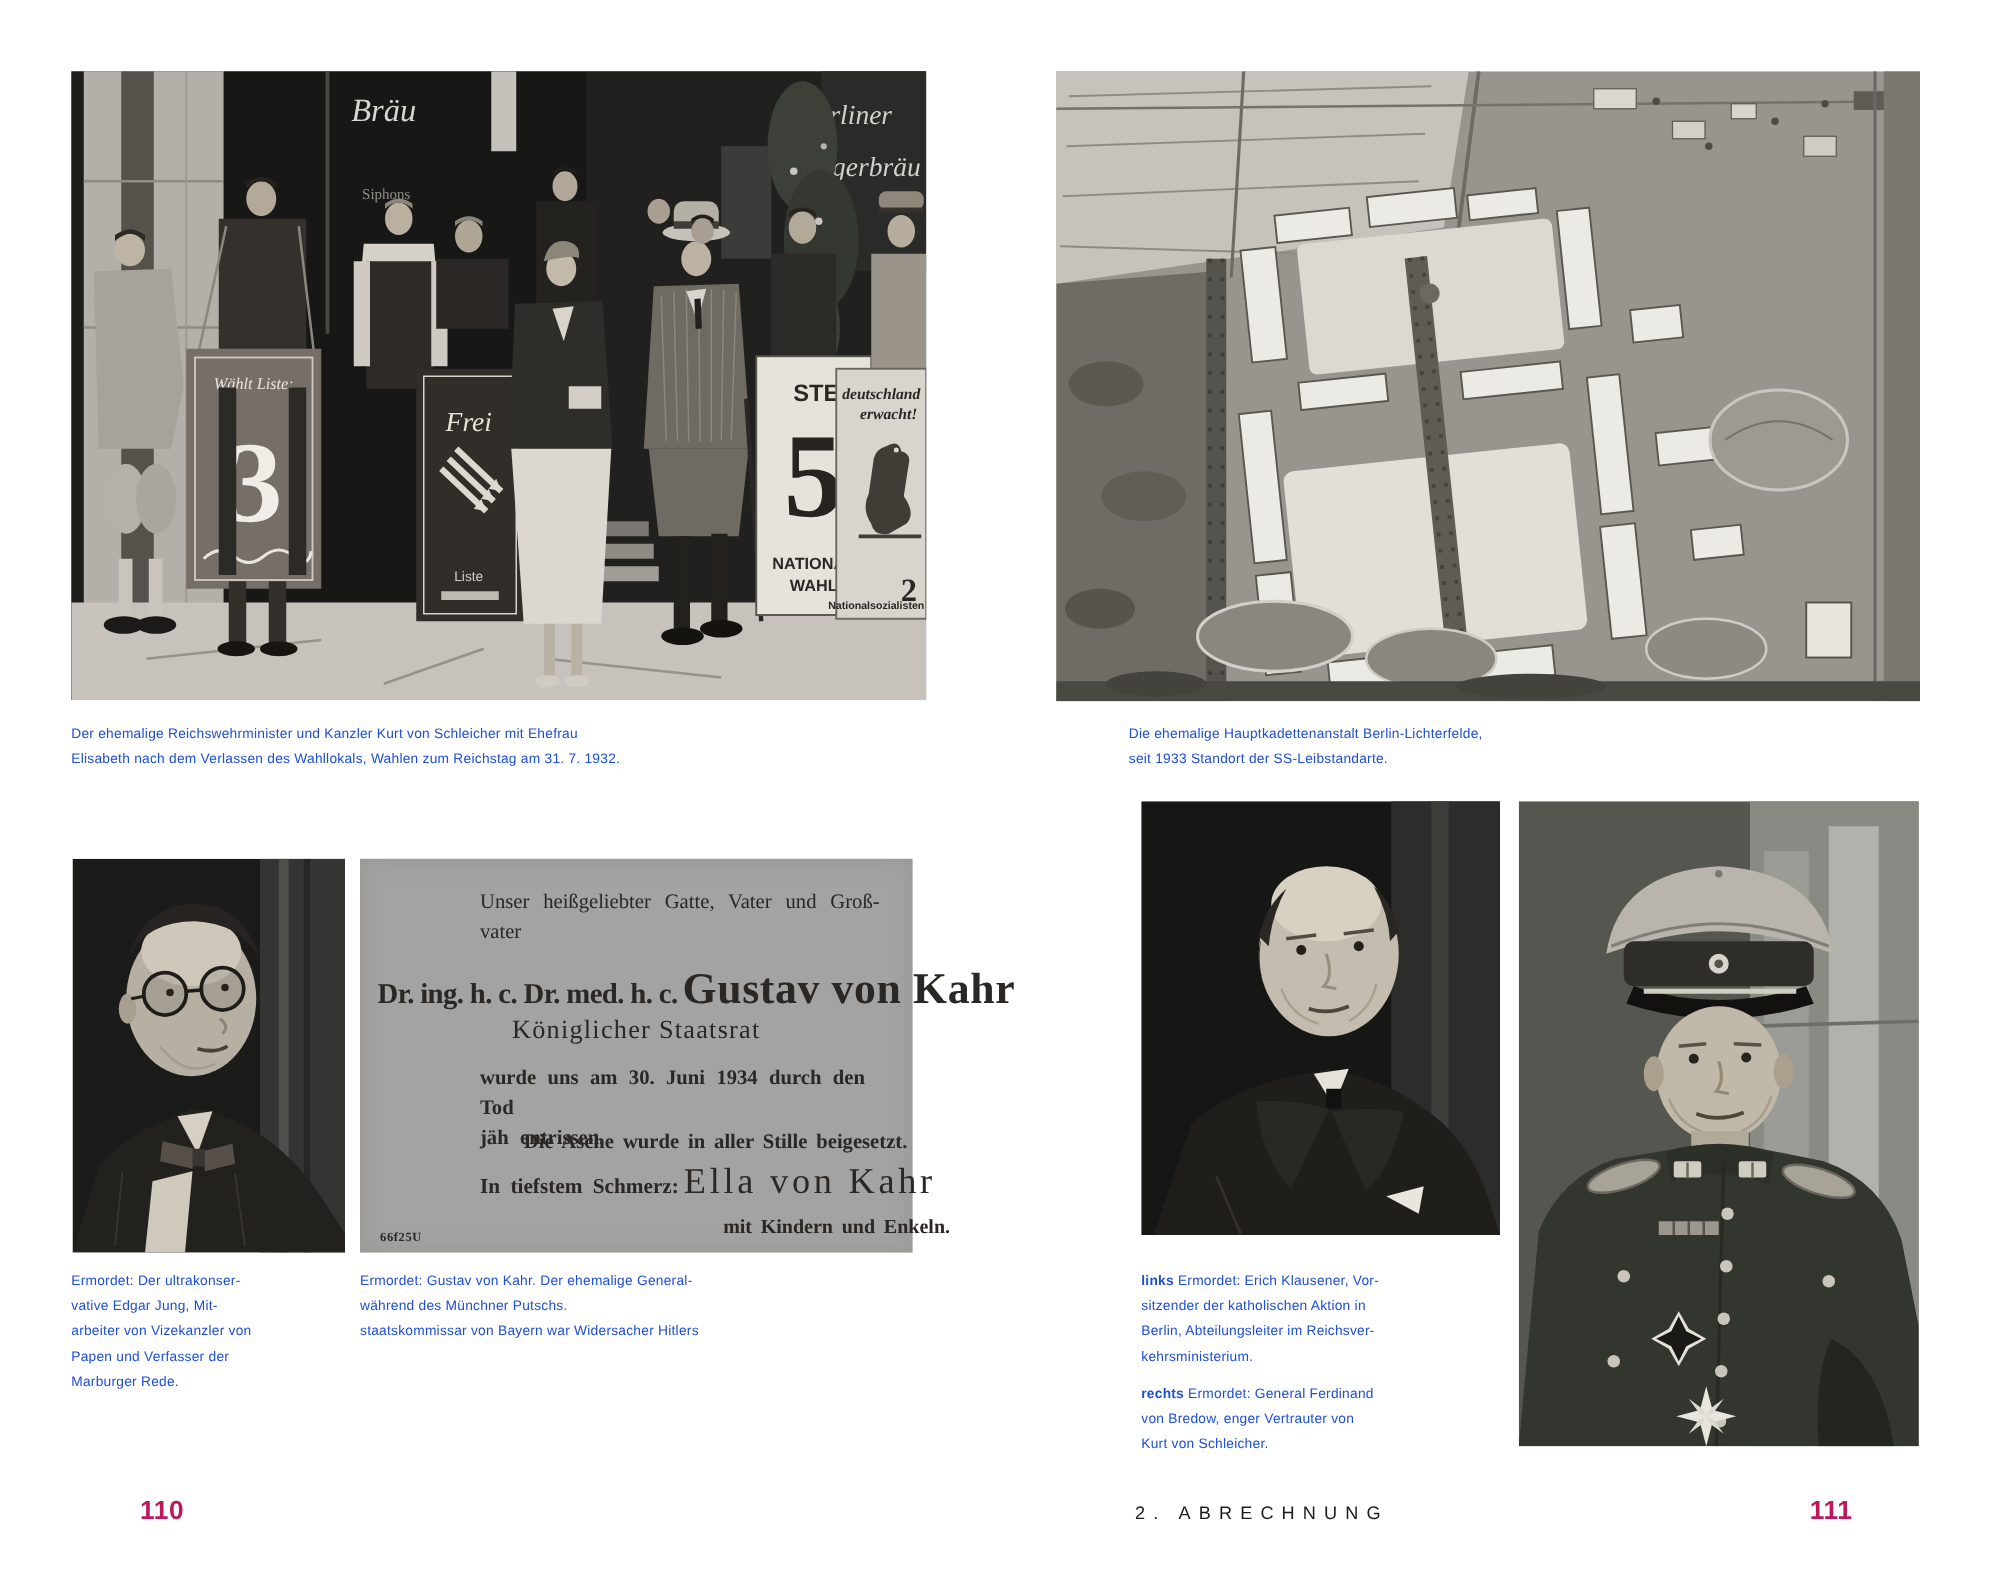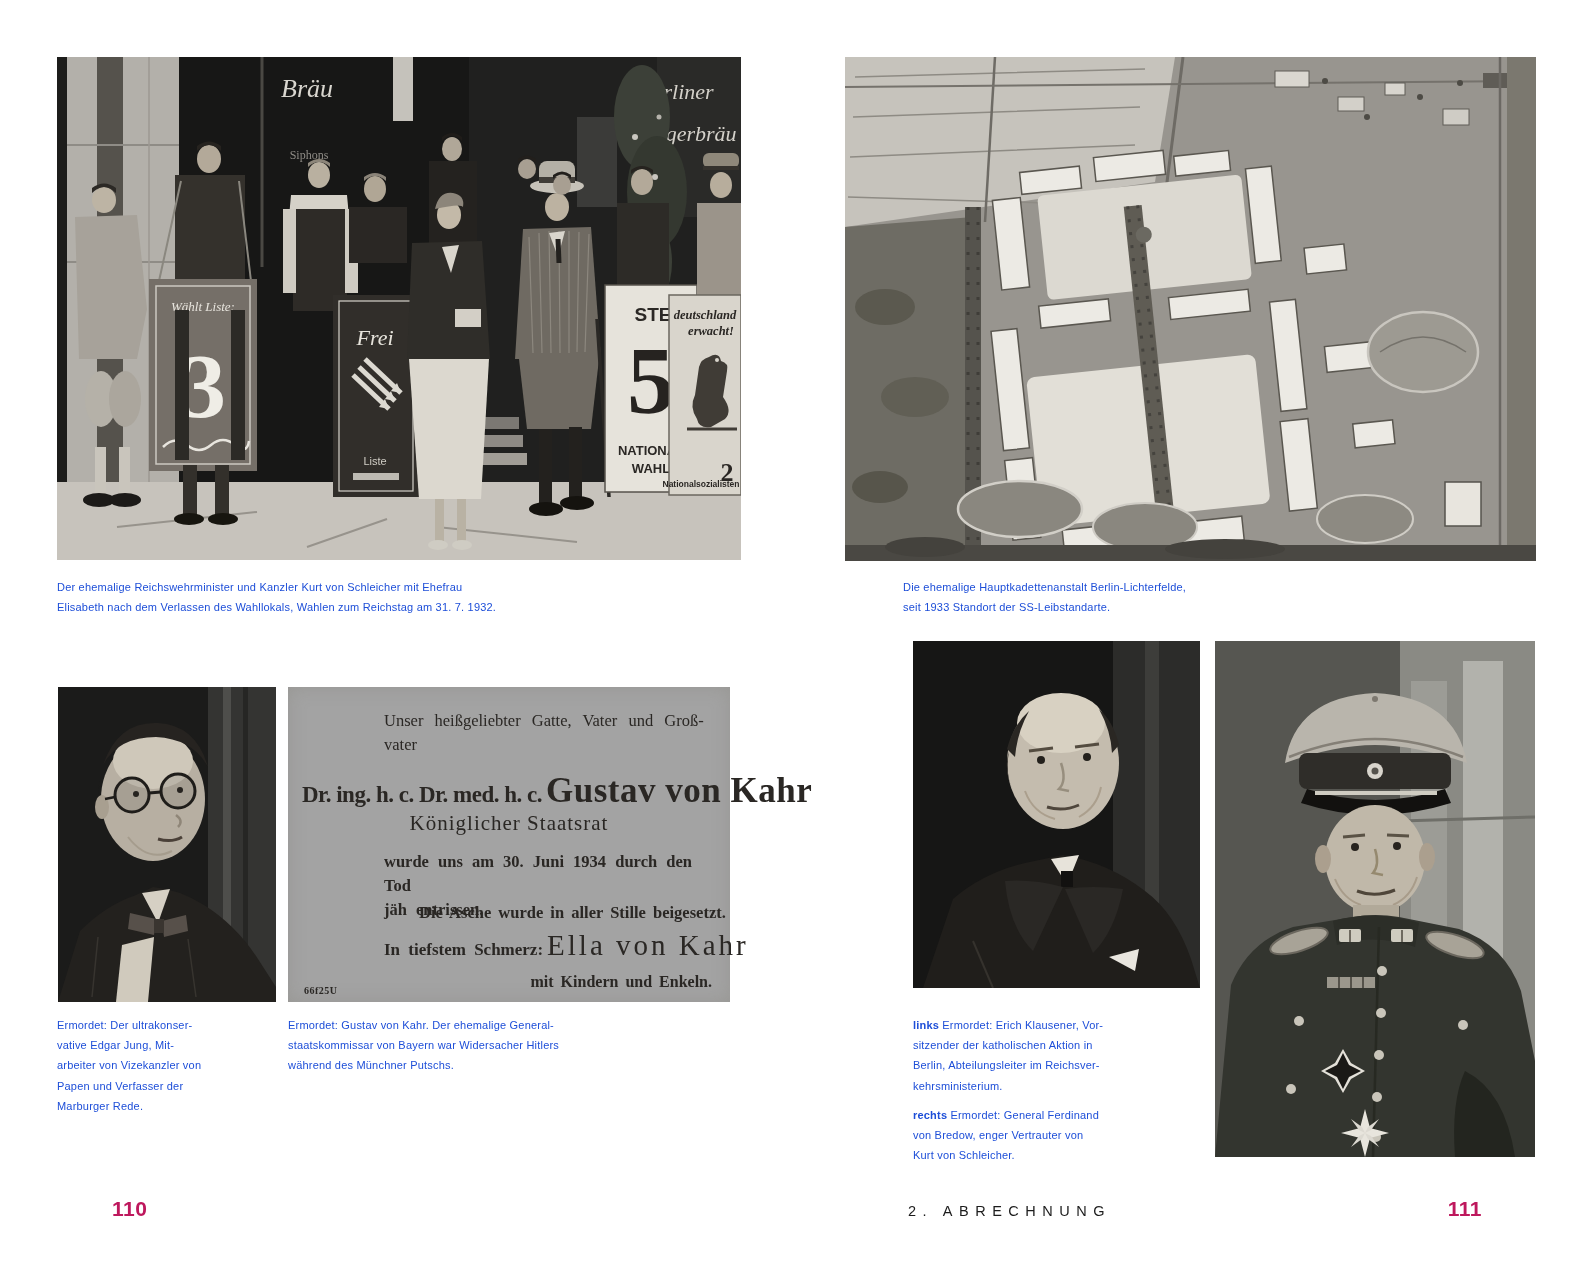--- a/index.html
+++ b/index.html
@@ -19,21 +19,21 @@
   .n-intro{left:96px;top:22px;width:336px;font-size:16.5px;line-height:24px;word-spacing:7px;}
   .n-namerow{left:14px;top:84px;width:420px;white-space:nowrap;}
   .n-cred{font-size:23px;font-weight:700;letter-spacing:-0.5px;}
   .n-bigname{font-size:35px;font-weight:700;letter-spacing:0.5px;}
   .n-title{left:0;top:124px;width:442px;text-align:center;font-size:21px;letter-spacing:1px;}
   .n-body{left:96px;top:163px;width:336px;font-size:16.5px;font-weight:700;line-height:24px;word-spacing:5px;}
   .n-body2{left:96px;top:216px;font-size:16.5px;font-weight:700;word-spacing:3px;white-space:nowrap;margin-left:35px;}
   .n-mourn{left:96px;top:242px;white-space:nowrap;}
   .n-mprefix{font-size:17px;font-weight:700;word-spacing:4px;}
   .n-mourner{font-size:29px;letter-spacing:3px;}
-  .n-sub{left:0;top:286px;width:424px;text-align:right;font-size:16px;font-weight:700;word-spacing:3px;}
+  .n-sub{left:0;top:286px;width:424px;text-align:right;font-size:16px;font-weight:700;word-spacing:3px;padding-left:48px;}
   .n-code{left:16px;top:298px;font-size:10px;font-weight:700;letter-spacing:0.5px;}
 </style>
 </head>
 <body>
 
 <div class="spread">
 
   <figure style="left:57px;top:57px;width:684px;height:503px">
     <svg width="684" height="503" viewBox="0 0 684 503">
       <rect width="684" height="503" fill="#262624"></rect>
@@ -257,22 +257,22 @@
   <div class="caption" style="left:57px;top:1015px;width:225px">
     <div class="ln">Ermordet: Der ultrakonser-</div>
     <div class="ln">vative Edgar Jung, Mit-</div>
     <div class="ln">arbeiter von Vizekanzler von</div>
     <div class="ln">Papen und Verfasser der</div>
     <div class="ln">Marburger Rede.</div>
   </div>
 
   <div class="caption" style="left:288px;top:1015px;width:430px">
     <div class="ln">Ermordet: Gustav von Kahr. Der ehemalige General-</div>
+    <div class="ln">während des Münchner Putschs.</div>
     <div class="ln">staatskommissar von Bayern war Widersacher Hitlers</div>
-    <div class="ln">während des Münchner Putschs.</div>
   </div>
 
   <div class="pagenum" style="left:112px;top:1197px">110</div>
 
   <figure style="left:845px;top:57px;width:691px;height:504px">
     <svg width="691" height="504" viewBox="0 0 691 504">
       <rect width="691" height="504" fill="#98958f"></rect>
       <polygon points="0,0 330,0 310,125 0,170" fill="#c6c3bc"></polygon>
       <path d="M10,20 L300,12 M8,60 L295,50 M5,100 L290,88 M3,140 L200,146" stroke="#8e8b84" stroke-width="1.5" fill="none"></path>
       <line x1="150" y1="0" x2="140" y2="165" stroke="#6e6b65" stroke-width="2.5"></line>

